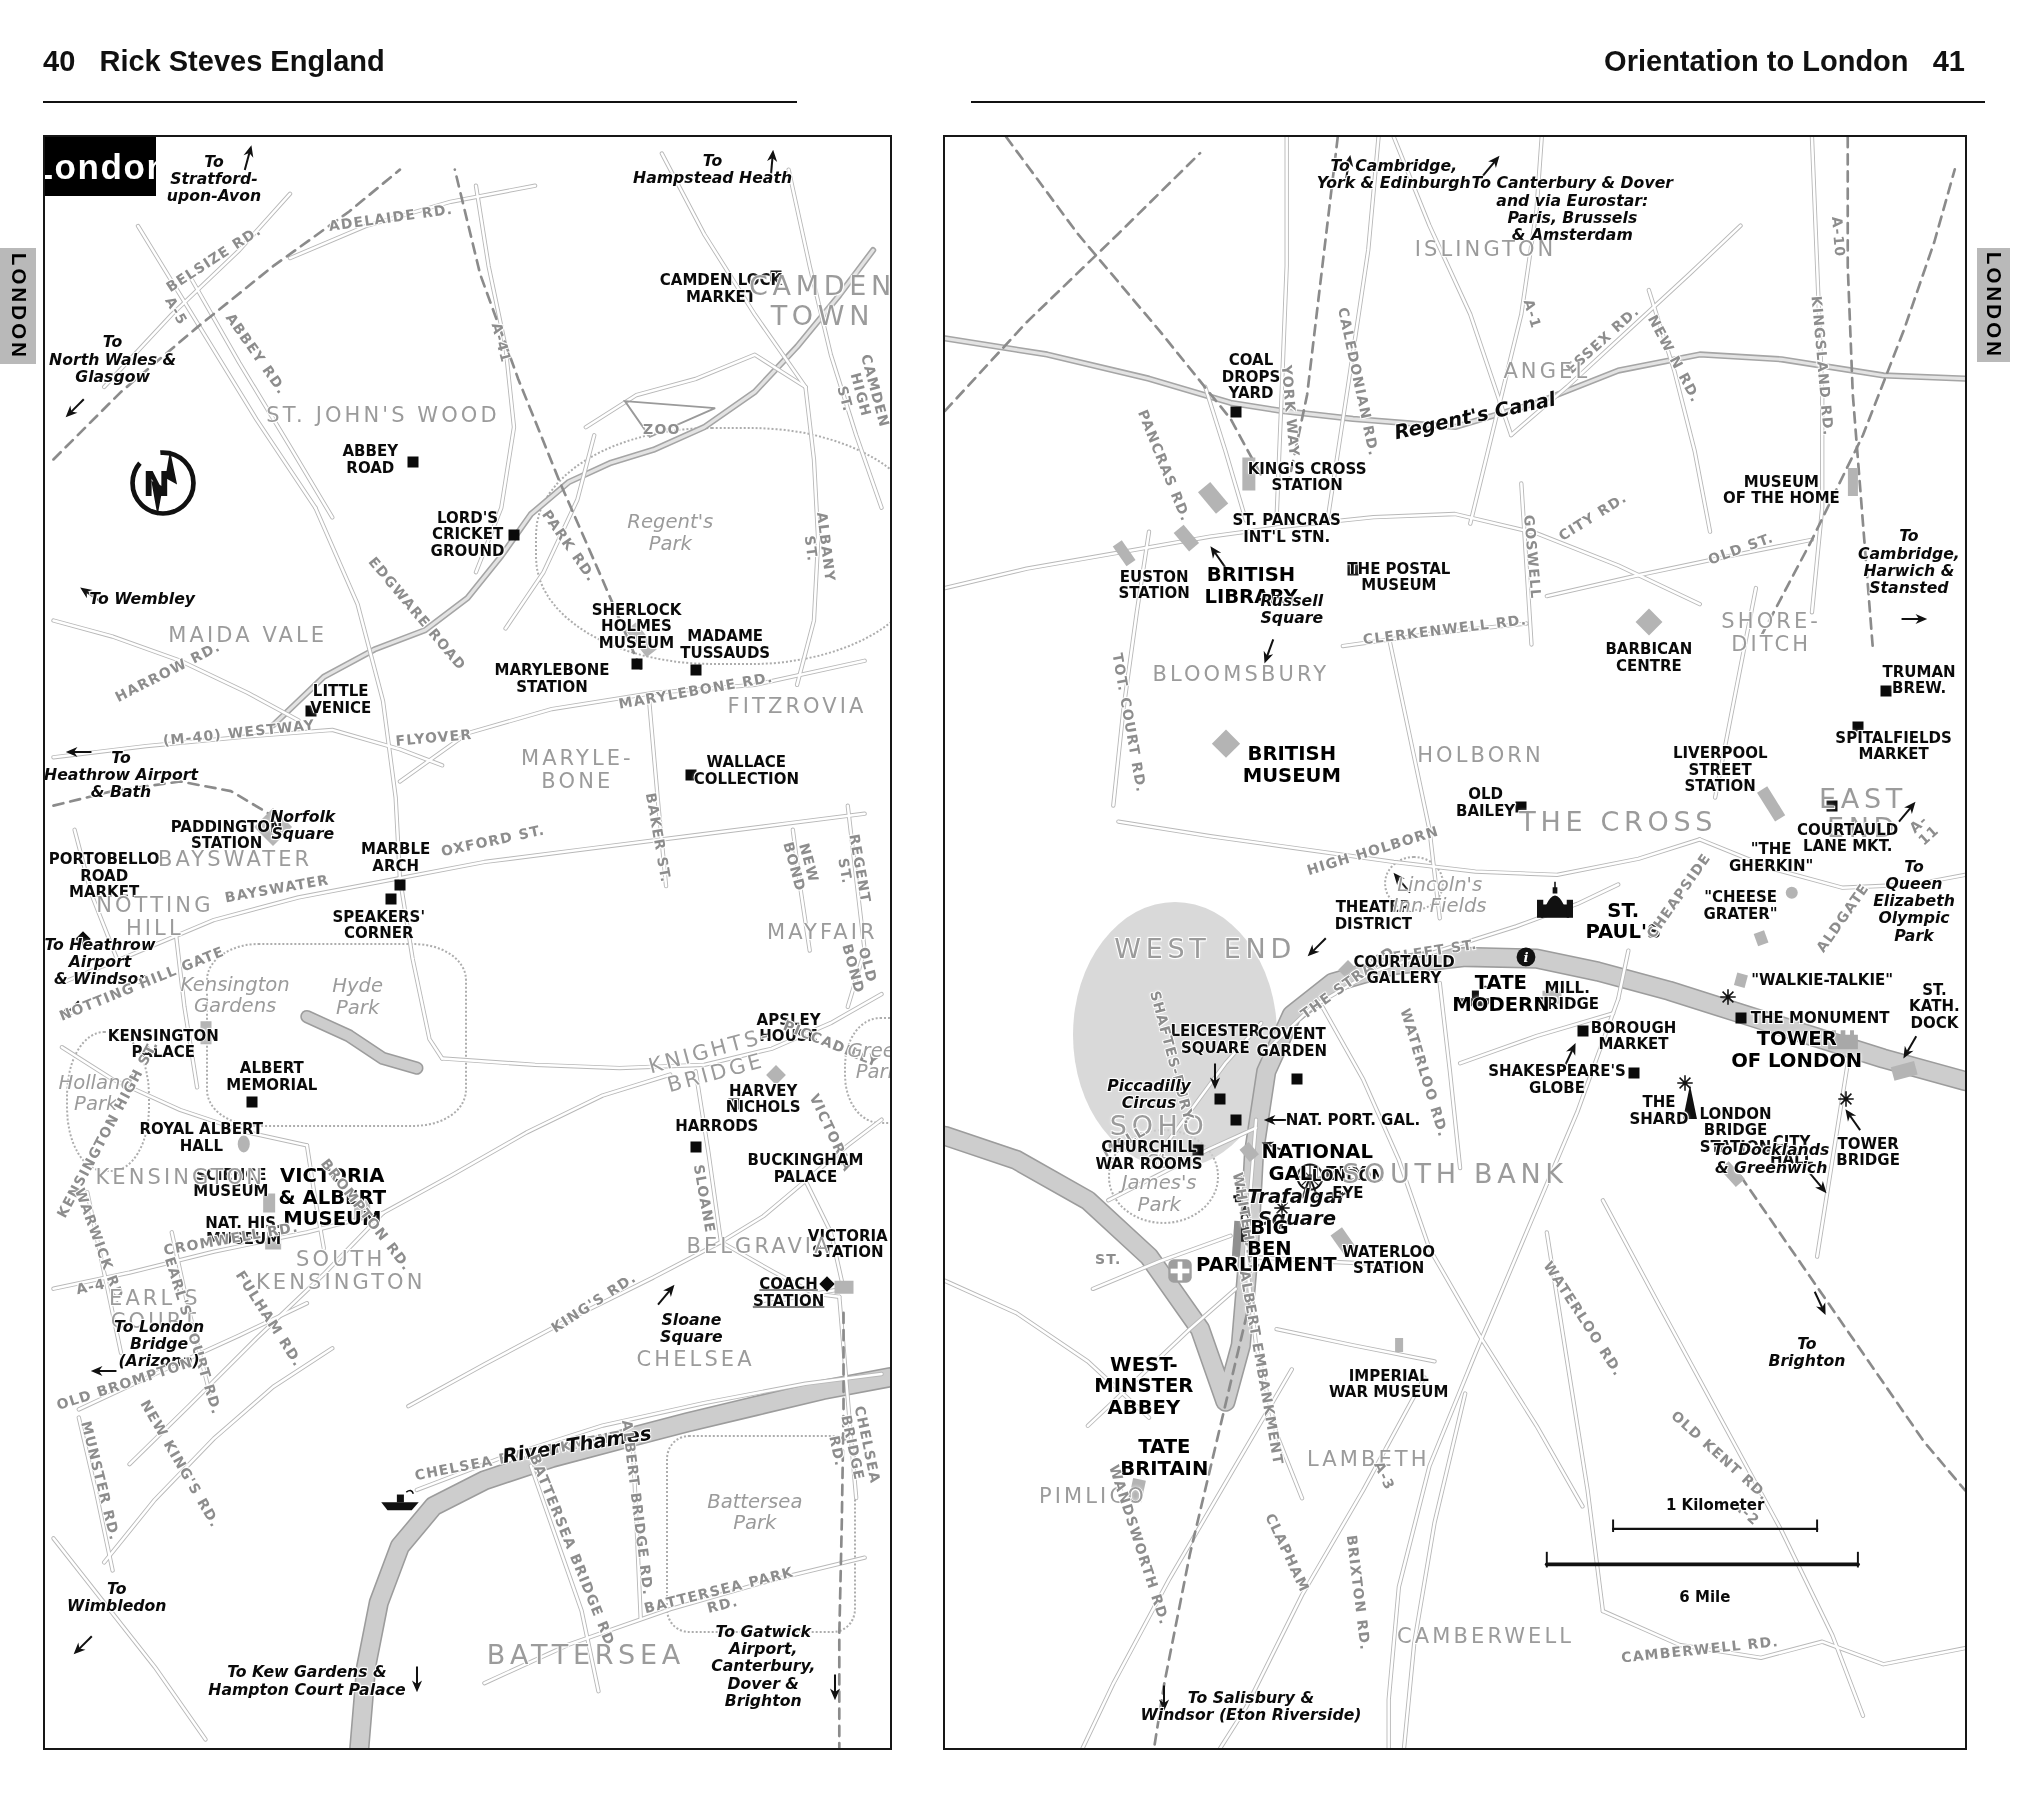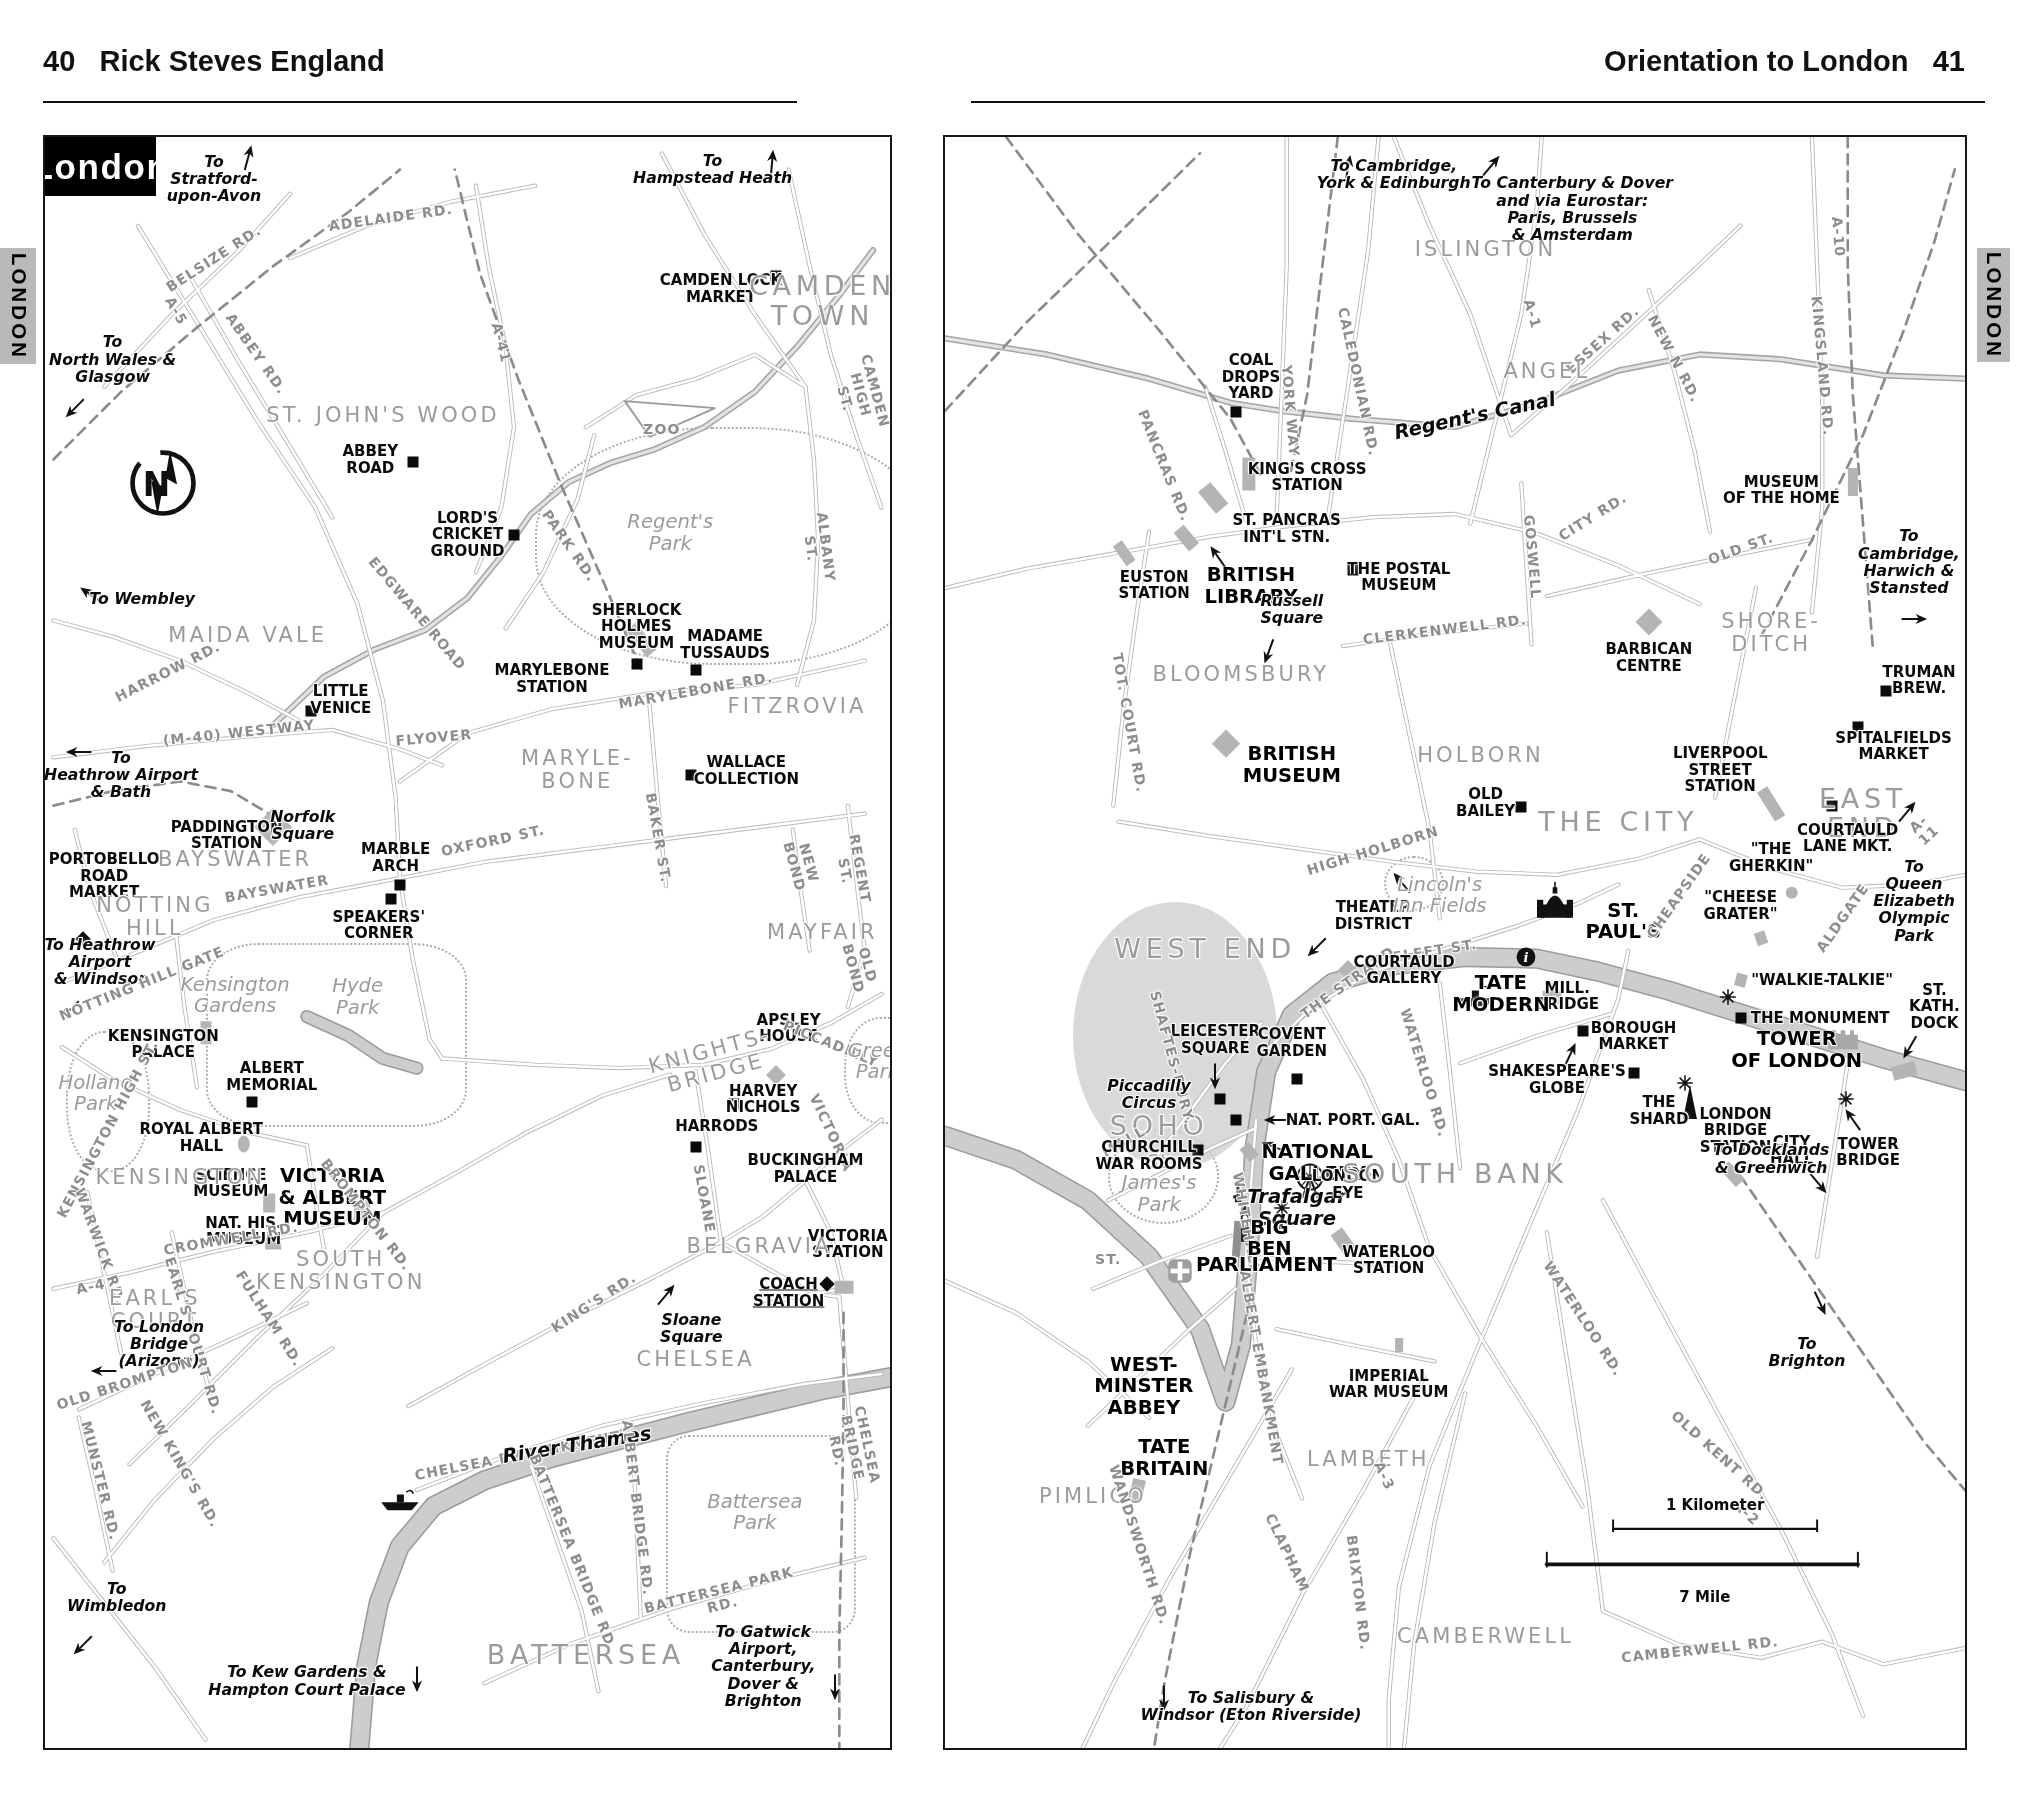--- a/index.html
+++ b/index.html
@@ -749,21 +749,21 @@
       <div class="lbl c-p" style="left: 93%; top: 36.3%; transform: translate(-50%, -50%) rotate(0deg); margin-top: 24px;">SPITALFIELDS
 MARKET</div>
       <div class="lbl c-D" style="left: 90%; top: 42%; transform: translate(-50%, -50%) rotate(0deg);">EAST END</div>
       <div class="lbl c-s" style="left: 18%; top: 36.4%; transform: translate(-50%, -50%) rotate(80deg);">TOT. COURT RD.</div>
       <div class="lbl c-P" style="left: 34%; top: 39%; transform: translate(-50%, -50%) rotate(0deg);">BRITISH
 MUSEUM</div>
       <div class="lbl c-d" style="left: 52.5%; top: 38.4%; transform: translate(-50%, -50%) rotate(0deg);">HOLBORN</div>
       <div class="lbl c-s" style="left: 42%; top: 44.3%; transform: translate(-50%, -50%) rotate(-17deg);">HIGH HOLBORN</div>
       <div class="lbl c-p" style="left: 53%; top: 41.3%; transform: translate(-50%, -50%) rotate(0deg);">OLD
 BAILEY</div>
-      <div class="lbl c-D" style="left: 66%; top: 42.5%; transform: translate(-50%, -50%) rotate(0deg);">THE CITY</div>
+      <div class="lbl c-D" style="left: 66%; top: 42.5%; transform: translate(-50%, -50%) rotate(0deg);">THE CROSS</div>
       <div class="lbl c-p" style="left: 88.5%; top: 43.5%; transform: translate(-50%, -50%) rotate(0deg);">COURTAULD
 LANE MKT.</div>
       <div class="lbl c-p" style="left: 81%; top: 44.7%; transform: translate(-50%, -50%) rotate(0deg);">"THE
 GHERKIN"</div>
       <div class="lbl c-s" style="left: 96%; top: 43%; transform: translate(-50%, -50%) rotate(-42deg);">A-11</div>
       <div class="lbl c-p" style="left: 42%; top: 48.3%; transform: translate(-50%, -50%) rotate(0deg);">THEATER
 DISTRICT</div>
       <div class="lbl c-D" style="left: 25.5%; top: 50.4%; transform: translate(-50%, -50%) rotate(0deg);">WEST END</div>
       <div class="lbl c-k" style="left: 48.5%; top: 47.1%; transform: translate(-50%, -50%) rotate(0deg);">Lincoln's
 Inn Fields</div>
@@ -847,21 +847,21 @@
       <div class="lbl c-s" style="left: 62.5%; top: 73.4%; transform: translate(-50%, -50%) rotate(57deg);">WATERLOO RD.</div>
       <div class="lbl c-s" style="left: 76%; top: 81.9%; transform: translate(-50%, -50%) rotate(42deg);">OLD KENT RD.</div>
       <div class="lbl c-s" style="left: 78.5%; top: 85.4%; transform: translate(-50%, -50%) rotate(42deg);">A-2</div>
       <div class="lbl c-P" style="left: 21.5%; top: 82%; transform: translate(-50%, -50%) rotate(0deg);">TATE
 BRITAIN</div>
       <div class="lbl c-d" style="left: 41.5%; top: 82.1%; transform: translate(-50%, -50%) rotate(0deg);">LAMBETH</div>
       <div class="lbl c-s" style="left: 31%; top: 76.4%; transform: translate(-50%, -50%) rotate(80deg);">ALBERT EMBANKMENT</div>
       <div class="lbl c-s" style="left: 43%; top: 83.1%; transform: translate(-50%, -50%) rotate(65deg);">A-3</div>
       <div class="lbl c-d" style="left: 14.5%; top: 84.4%; transform: translate(-50%, -50%) rotate(0deg);">PIMLICO</div>
       <div class="lbl c-p" style="left: 75.5%; top: 84.9%; transform: translate(-50%, -50%) rotate(0deg);">1 Kilometer</div>
-      <div class="lbl c-p" style="left: 74.5%; top: 90.6%; transform: translate(-50%, -50%) rotate(0deg);">7 Mile</div>
+      <div class="lbl c-p" style="left: 74.5%; top: 90.6%; transform: translate(-50%, -50%) rotate(0deg);">6 Mile</div>
       <div class="lbl c-s" style="left: 19%; top: 87.4%; transform: translate(-50%, -50%) rotate(72deg);">WANDSWORTH RD.</div>
       <div class="lbl c-s" style="left: 33.5%; top: 87.9%; transform: translate(-50%, -50%) rotate(65deg);">CLAPHAM</div>
       <div class="lbl c-s" style="left: 40.5%; top: 90.4%; transform: translate(-50%, -50%) rotate(83deg);">BRIXTON RD.</div>
       <div class="lbl c-d" style="left: 53%; top: 93.1%; transform: translate(-50%, -50%) rotate(0deg);">CAMBERWELL</div>
       <div class="lbl c-s" style="left: 74%; top: 93.9%; transform: translate(-50%, -50%) rotate(-6deg);">CAMBERWELL RD.</div>
       <div class="lbl c-i" style="left: 30%; top: 97.4%; transform: translate(-50%, -50%) rotate(0deg);">To Salisbury &amp;
 Windsor (Eton Riverside)</div>
     </div>
 
 </div>

